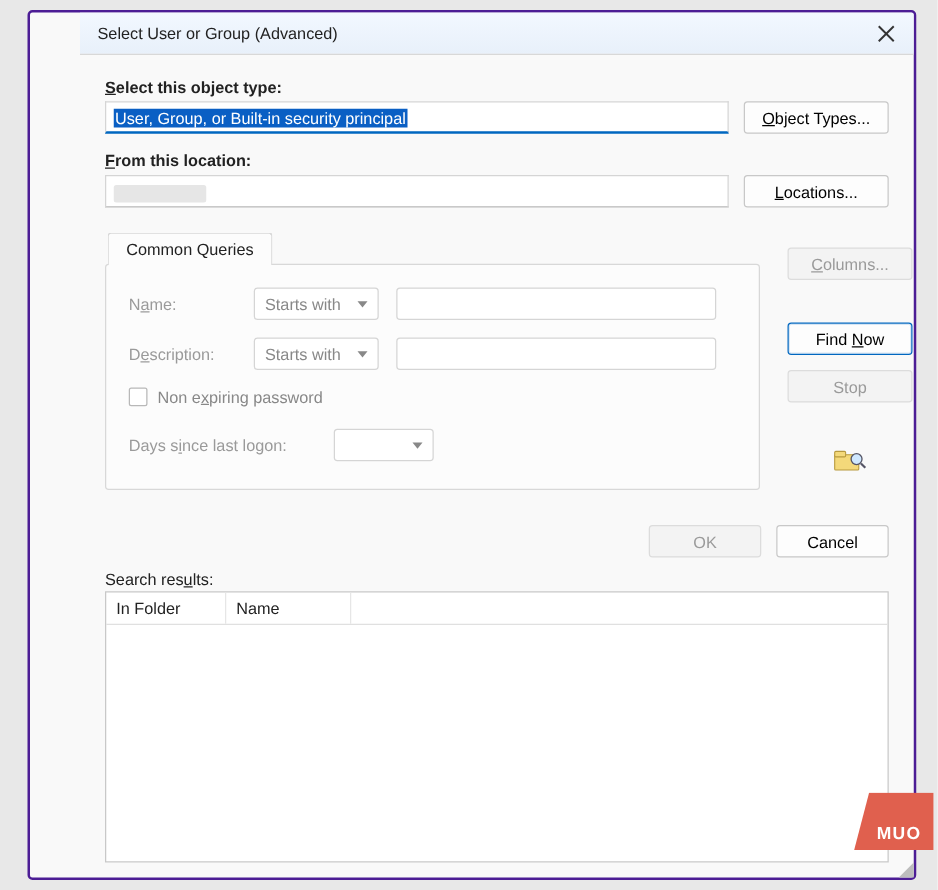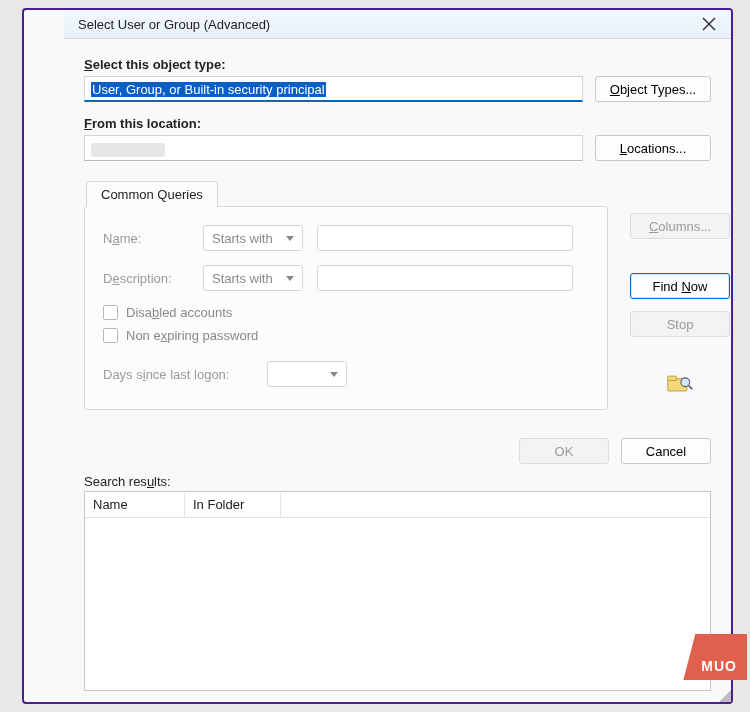--- a/index.html
+++ b/index.html
@@ -199,21 +199,21 @@
     .checkbox {
       width: 15px;
       height: 15px;
       border: 1px solid #b8b8b8;
       border-radius: 2px;
       background: #fff;
     }
     .side-col {
       position: absolute;
       right: 20px;
-      top: 213px;
+      top: 198px;
       width: 100px;
       display: flex;
       flex-direction: column;
       gap: 12px;
       align-items: stretch;
     }
     .side-col .btn { min-width: 96px; }
     .search-icon {
       align-self: center;
       margin-top: 24px;
@@ -346,24 +346,20 @@
           <div class="qlabel">
             <span>D</span><span class="underline-first">e</span><span>scription:</span>
           </div>
           <div class="select">
             <span>Starts with</span>
             <span class="caret"></span>
           </div>
           <div class="input"></div>
         </div>
 
-        <div class="checkbox-row">
-          <div class="checkbox"></div>
-          <span><span>Disa</span><span class="underline-first">b</span><span>led accounts</span></span>
-        </div>
 
         <div class="checkbox-row">
           <div class="checkbox"></div>
           <span><span>Non e</span><span class="underline-first">x</span><span>piring password</span></span>
         </div>
 
         <div class="qrow" style="margin-top:18px; margin-bottom:0;">
           <div class="qlabel" style="width:150px;">
             <span>Days s</span><span class="underline-first">i</span><span>nce last logon:</span>
           </div>
@@ -400,22 +396,22 @@
       <button class="btn">
           <span>Cancel</span>
         </button>
     </div>
 
     <div class="results-label">
       <span>Search res</span><span class="underline-first">u</span><span>lts:</span>
     </div>
     <div class="results-grid">
       <div class="grid-header">
+        <div class="grid-col col-folder">In Folder</div>
         <div class="grid-col col-name">Name</div>
-        <div class="grid-col col-folder">In Folder</div>
         <div class="grid-col" style="flex:1; border-right:none;"></div>
       </div>
     </div>
 
   </div>
 </div>
 
 <div class="muo-badge">MUO</div>
 <div class="resize-grip"></div>
 

